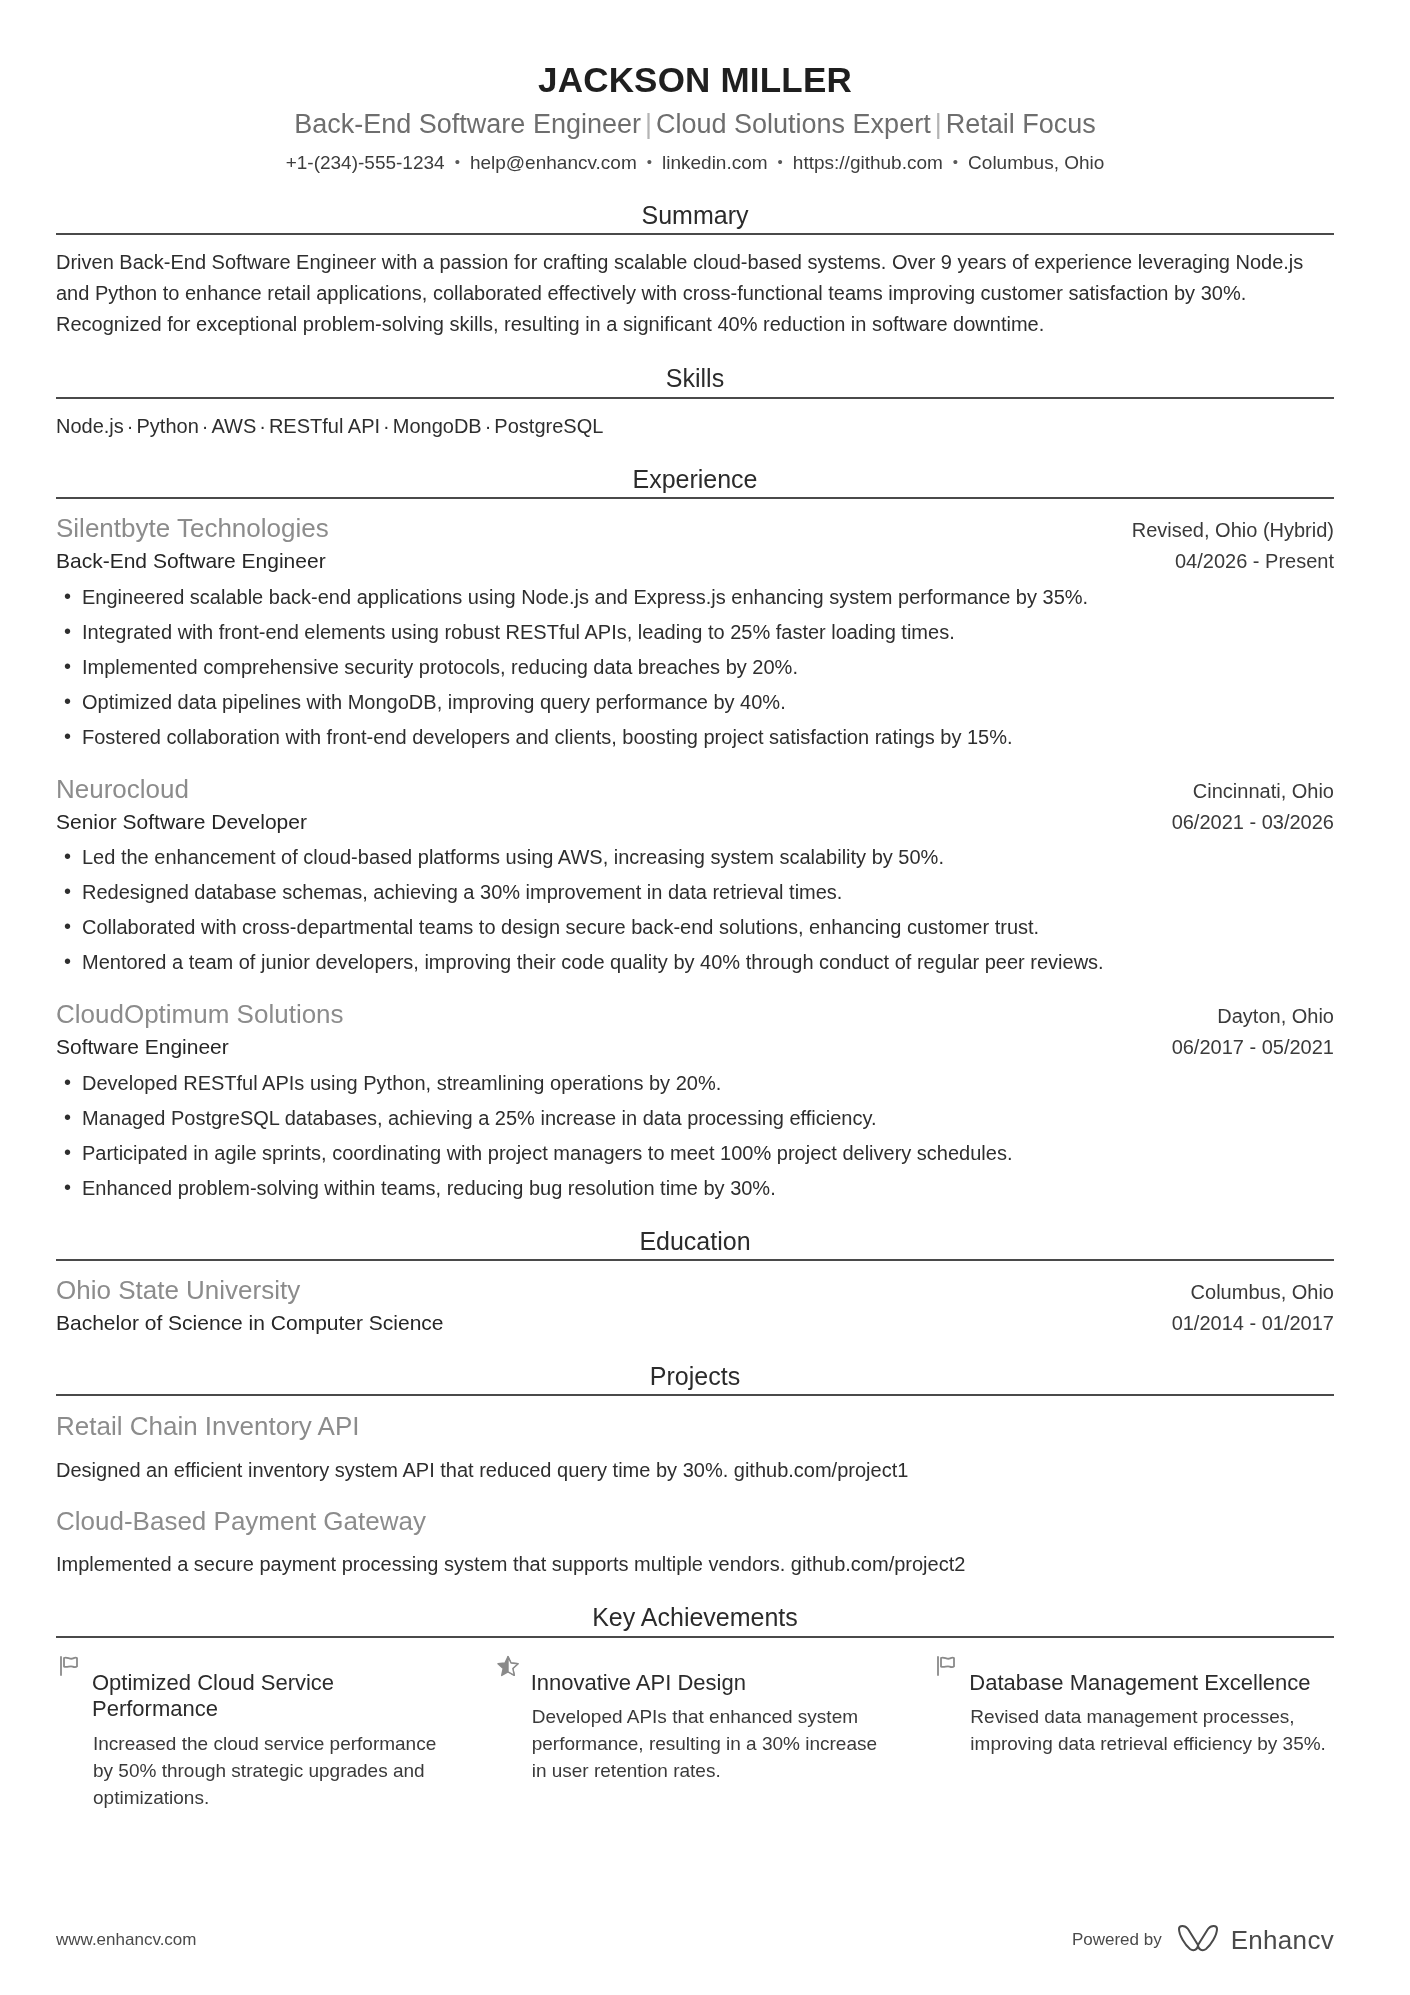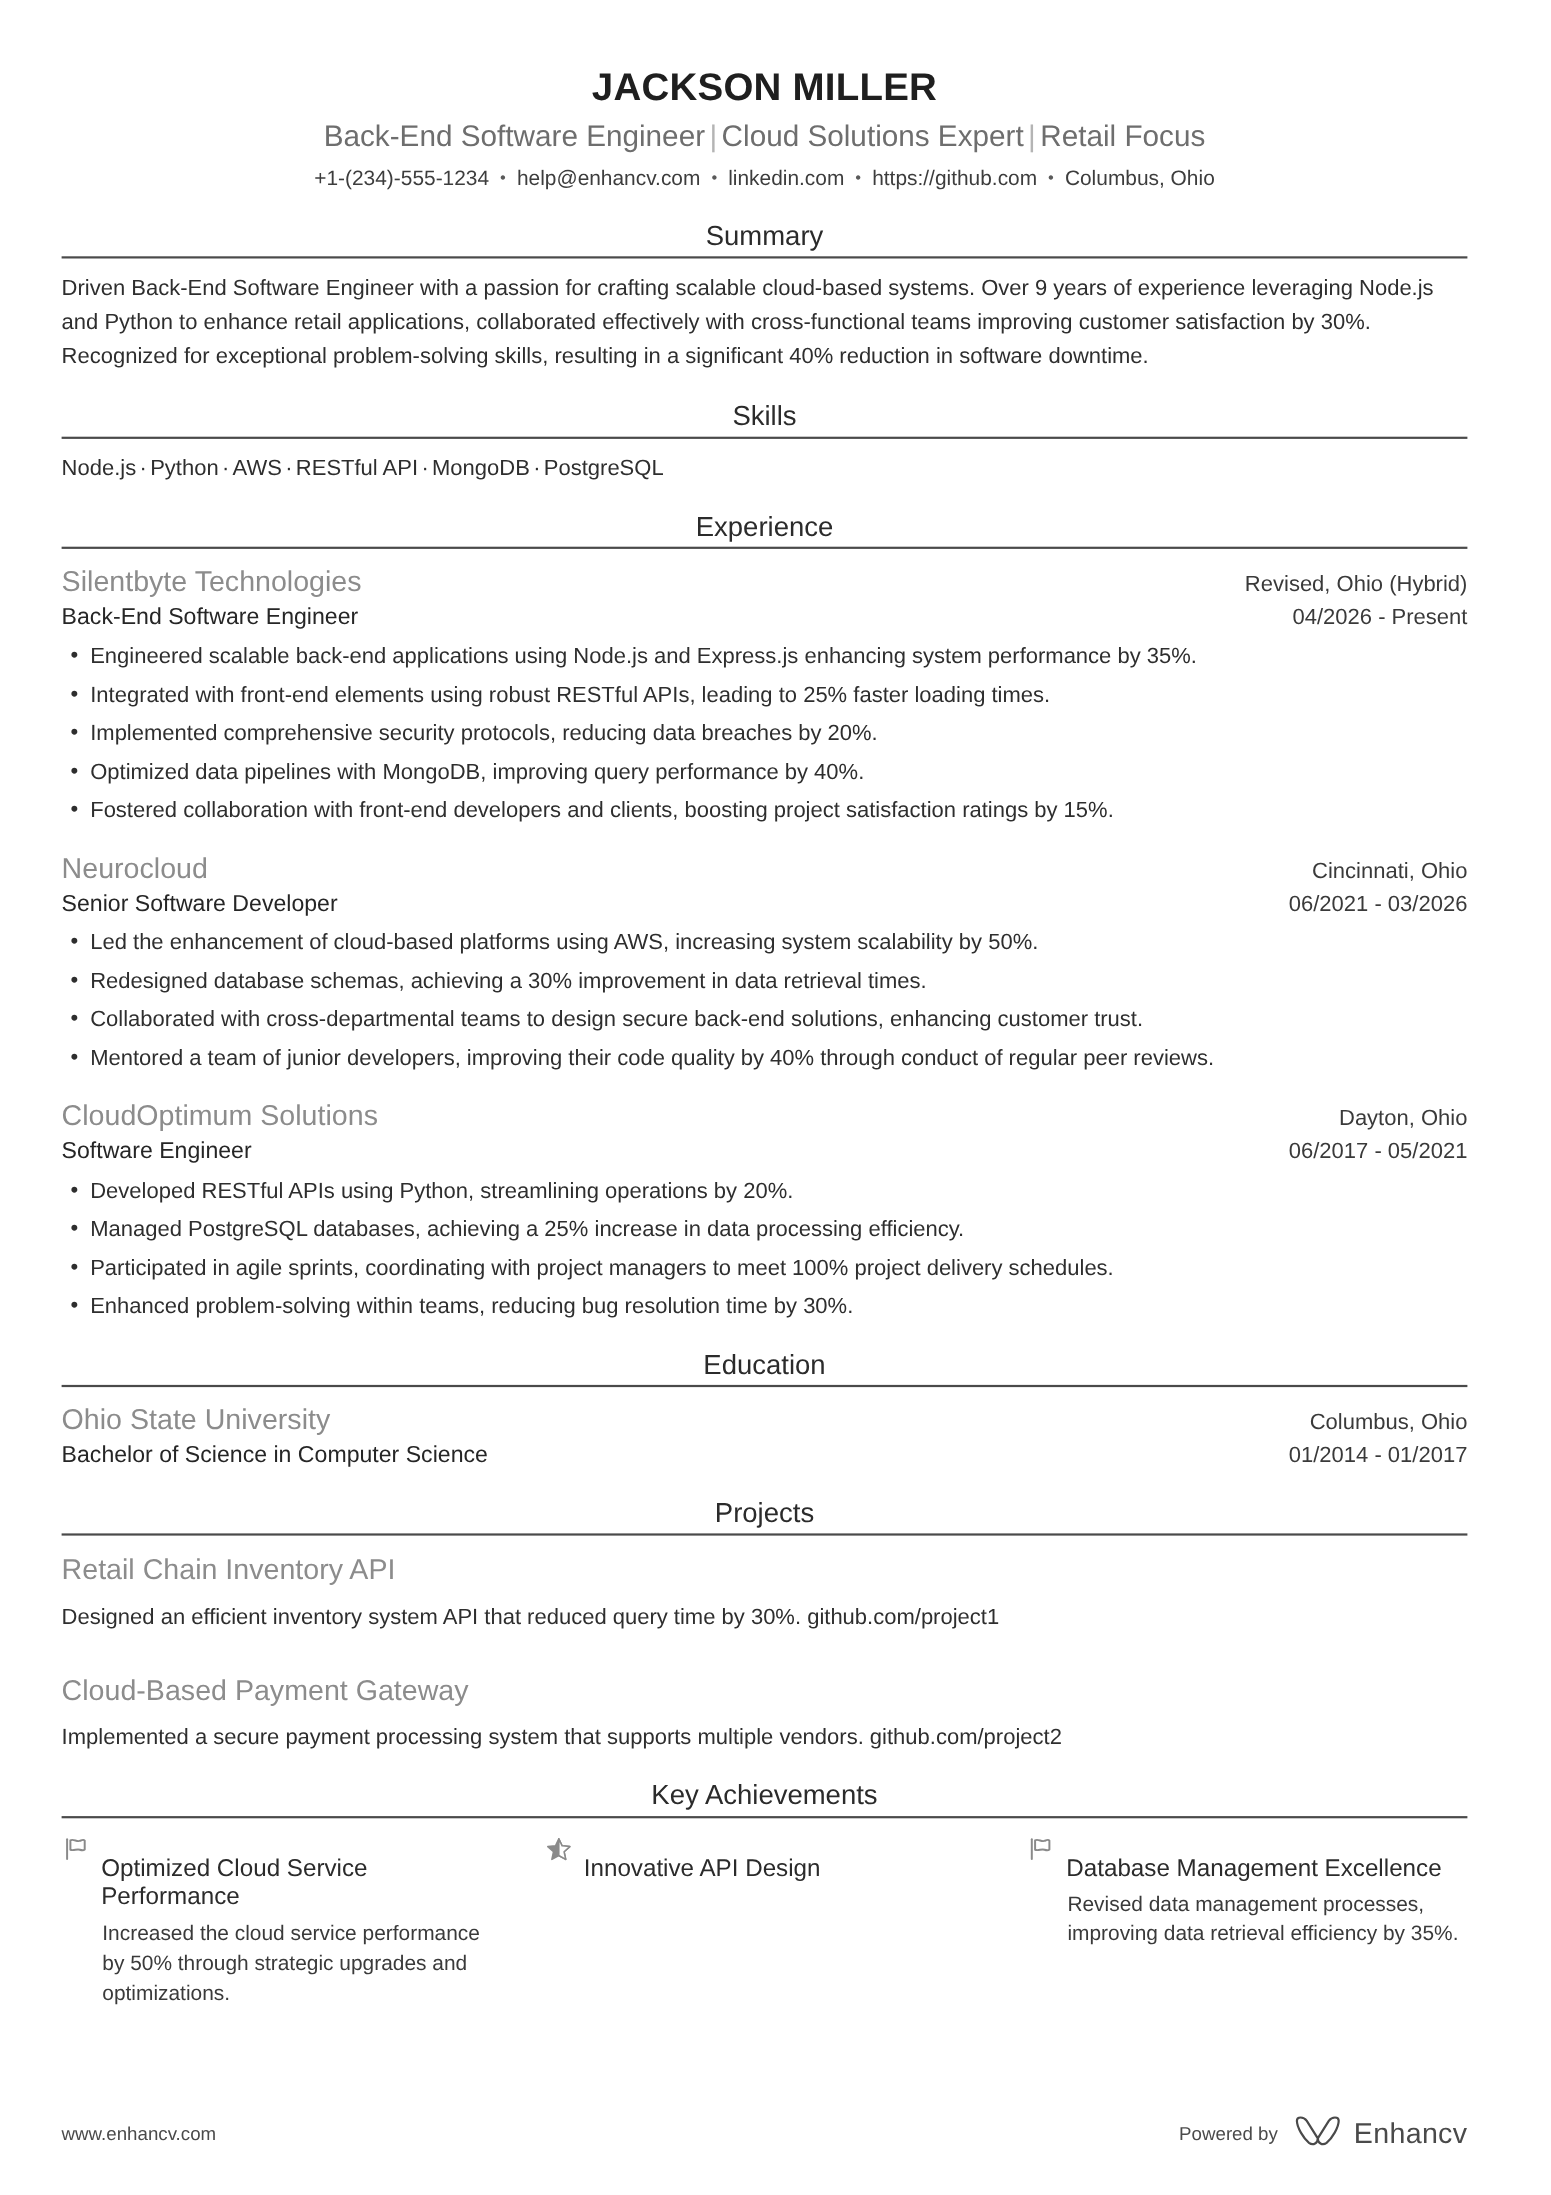--- a/index.html
+++ b/index.html
@@ -142,21 +142,21 @@
   .bullets li::before {
     content: "•";
     position: absolute;
     left: 8px;
     top: -1px;
     color: #2e2e2e;
     font-size: 20px;
   }
 
   
-  .project { margin-bottom: 33px; }
+  .project { margin-bottom: 18px; }
   .project:last-child { margin-bottom: 0; }
 
   .project-title {
     font-size: 26px;
     font-weight: 400;
     color: #8c8c8c;
     line-height: 1.4;
   }
   .project-desc {
     font-size: 20px;
@@ -370,20 +370,21 @@
           </div>
           <div class="achievement">
             <div class="ach-icon">
               <svg width="24" height="24" viewBox="0 0 24 24" fill="none" xmlns="http://www.w3.org/2000/svg">
                 <path d="M12 2.6 L15 9 L22 9.7 L16.8 14.4 L18.3 21.4 L12 17.8 L5.7 21.4 L7.2 14.4 L2 9.7 L9 9 Z" fill="#8a8a8a" stroke="#8a8a8a" stroke-width="1.4" stroke-linejoin="round"></path>
                 <path d="M12 2.6 L15 9 L22 9.7 L16.8 14.4 L18.3 21.4 L12 17.8 Z" fill="#ffffff" stroke="#8a8a8a" stroke-width="1.4" stroke-linejoin="round"></path>
               </svg>
             </div>
             <div class="ach-body">
               <div class="ach-title">Innovative API Design</div>
+              <div class="ach-desc">Developed APIs that enhanced system performance, resulting in a 30% increase in user retention rates.</div>
             </div>
           </div>
           <div class="achievement">
             <div class="ach-icon">
               <svg width="24" height="24" viewBox="0 0 24 24" fill="none" xmlns="http://www.w3.org/2000/svg">
                 <path d="M4 3 V21" stroke="#8a8a8a" stroke-width="1.8" stroke-linecap="round"></path>
                 <path d="M7 4 C10 2.3, 13 6, 16 4.4 C18 3.4, 19.5 3.6, 20 4.2 V12.4 C19 13.3, 17.2 13.2, 15.6 12.6 C12.8 11.6, 10 13.8, 7 12.6 Z" stroke="#8a8a8a" stroke-width="1.8" fill="none" stroke-linejoin="round"></path>
               </svg>
             </div>
             <div class="ach-body">

